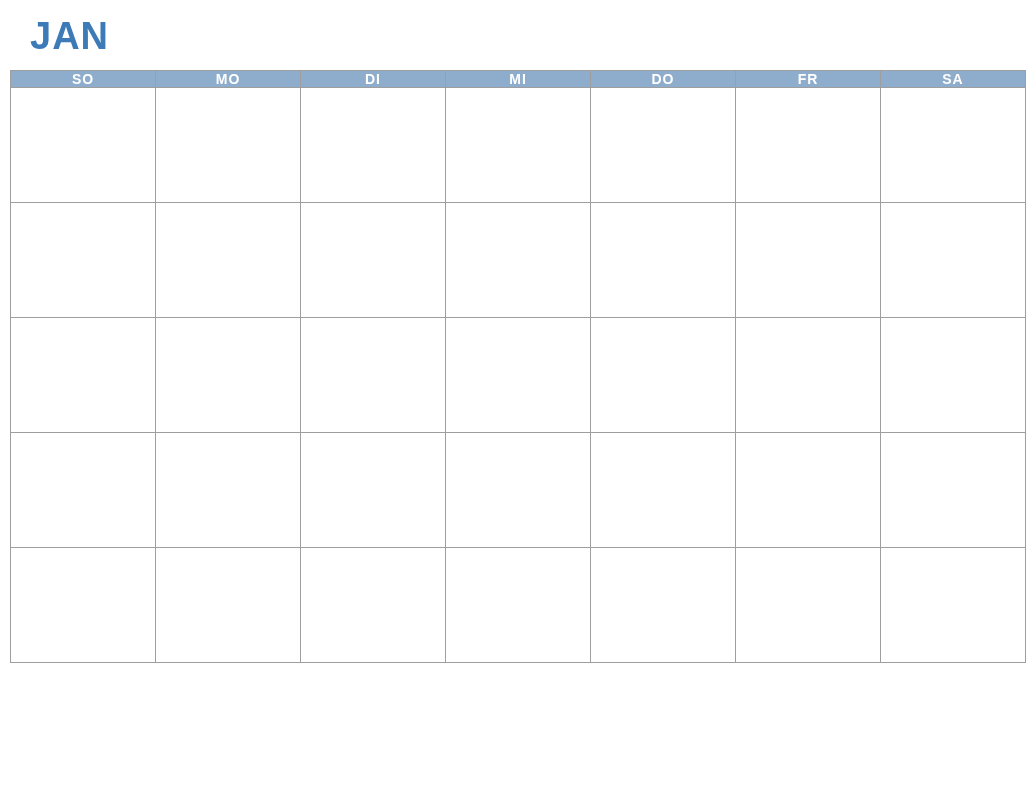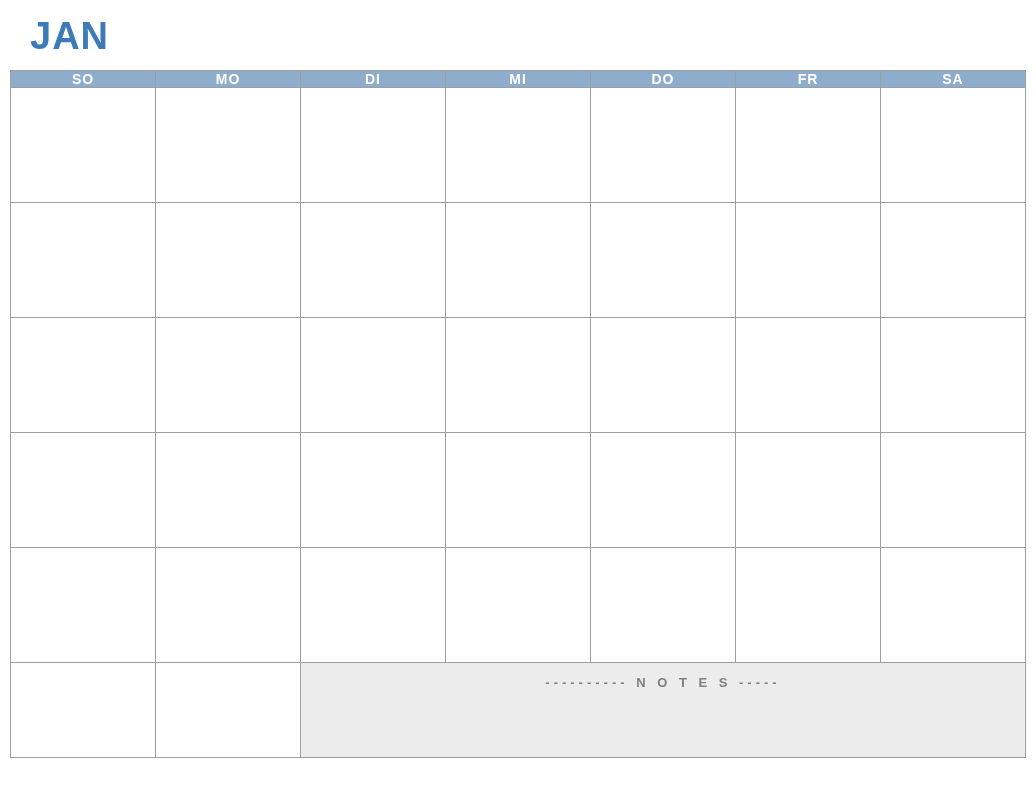--- a/index.html
+++ b/index.html
@@ -116,21 +116,14 @@
     </tr>
     <tr>
       <td class="day-cell"></td>
       <td class="day-cell"></td>
       <td class="day-cell"></td>
       <td class="day-cell"></td>
       <td class="day-cell"></td>
       <td class="day-cell"></td>
       <td class="day-cell"></td>
     </tr>
-    <tr>
-      <td class="bottom-day"></td>
-      <td class="bottom-day"></td>
-      <td class="notes-cell" colspan="5">
-        <span class="notes-label">---------- N O T E S -----</span>
-      </td>
-    </tr>
   </tbody>
 </table>
 
 </body></html>

